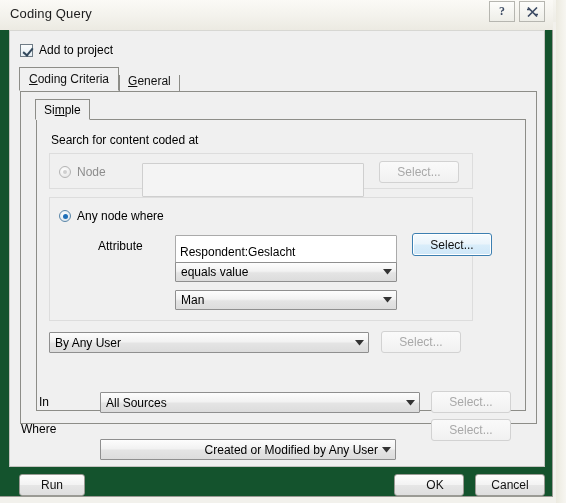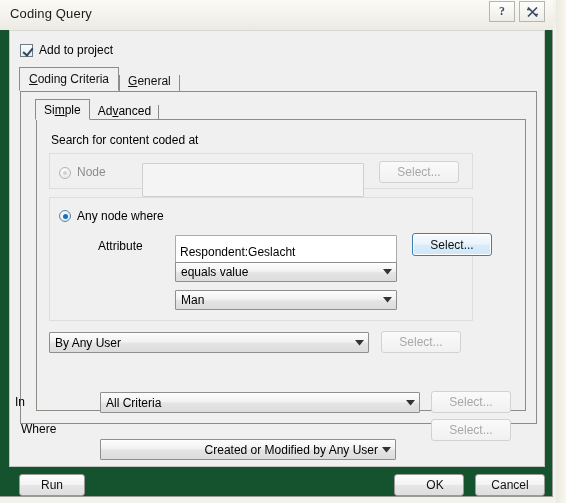--- a/index.html
+++ b/index.html
@@ -398,31 +398,28 @@
         <span class="mn">G</span><span>eneral</span>
       </div>
     </div>
 
     <div class="tabpanel">
 
       <div class="subtabstrip">
         <div class="subtab active">
           <span>Si</span><span class="mn">m</span><span>ple</span>
         </div>
-        <div class="subtab">
-          <span>Ad</span><span class="mn">v</span><span>anced</span>
-        </div>
       </div>
 
       <div class="subpanel">
 
         <div class="static-label" style="left:14px; top:13px;">Search for content coded at</div>
 
         <div class="groupbox" style="left:12px; top:33px; width:424px; height:36px;">
-          <div class="radiorow disabled" style="left:9px; top:11px;align-items:flex-end;">
+          <div class="radiorow disabled" style="left:9px; top:11px;">
             <span class="radio off"></span>
             <span class="lbl">Node</span>
           </div>
           <div class="textbox disabled" style="left:92px; top:9px; width:222px; height:19px;"></div>
           <div class="button disabled" style="left:329px; top:7px; width:80px; height:22px;">Select...</div>
         </div>
 
         <div class="groupbox" style="left:12px; top:77px; width:424px; height:124px;">
           <div class="radiorow" style="left:9px; top:11px;">
             <span class="radio on"></span>
@@ -460,23 +457,23 @@
             <svg width="9" height="6" viewBox="0 0 9 6">
                 <path d="M0 0 L9 0 L4.5 5.5 Z" fill="#333"></path>
               </svg>
           </span>
         </div>
         <div class="button disabled" style="left:344px; top:211px; width:80px; height:22px;">Select...</div>
 
       </div>
     </div>
 
-    <div class="static-label" style="left:5px; top:364px;">In</div>
+    <div class="static-label" style="left:29px; top:364px;">In</div>
     <div class="combo" style="left:90px; top:361px; width:320px; height:21px;">
-      <span class="cval">All Criteria</span>
+      <span class="cval">All Sources</span>
       <span class="arrow">
         <svg width="9" height="6" viewBox="0 0 9 6">
             <path d="M0 0 L9 0 L4.5 5.5 Z" fill="#333"></path>
           </svg>
       </span>
     </div>
     <div class="button disabled" style="left:421px; top:360px; width:80px; height:22px;">Select...</div>
 
     <div class="static-label" style="left:11px; top:391px;">Where</div>
     <div class="combo" style="left:90px; top:408px; width:296px; height:21px;text-align:right;">

